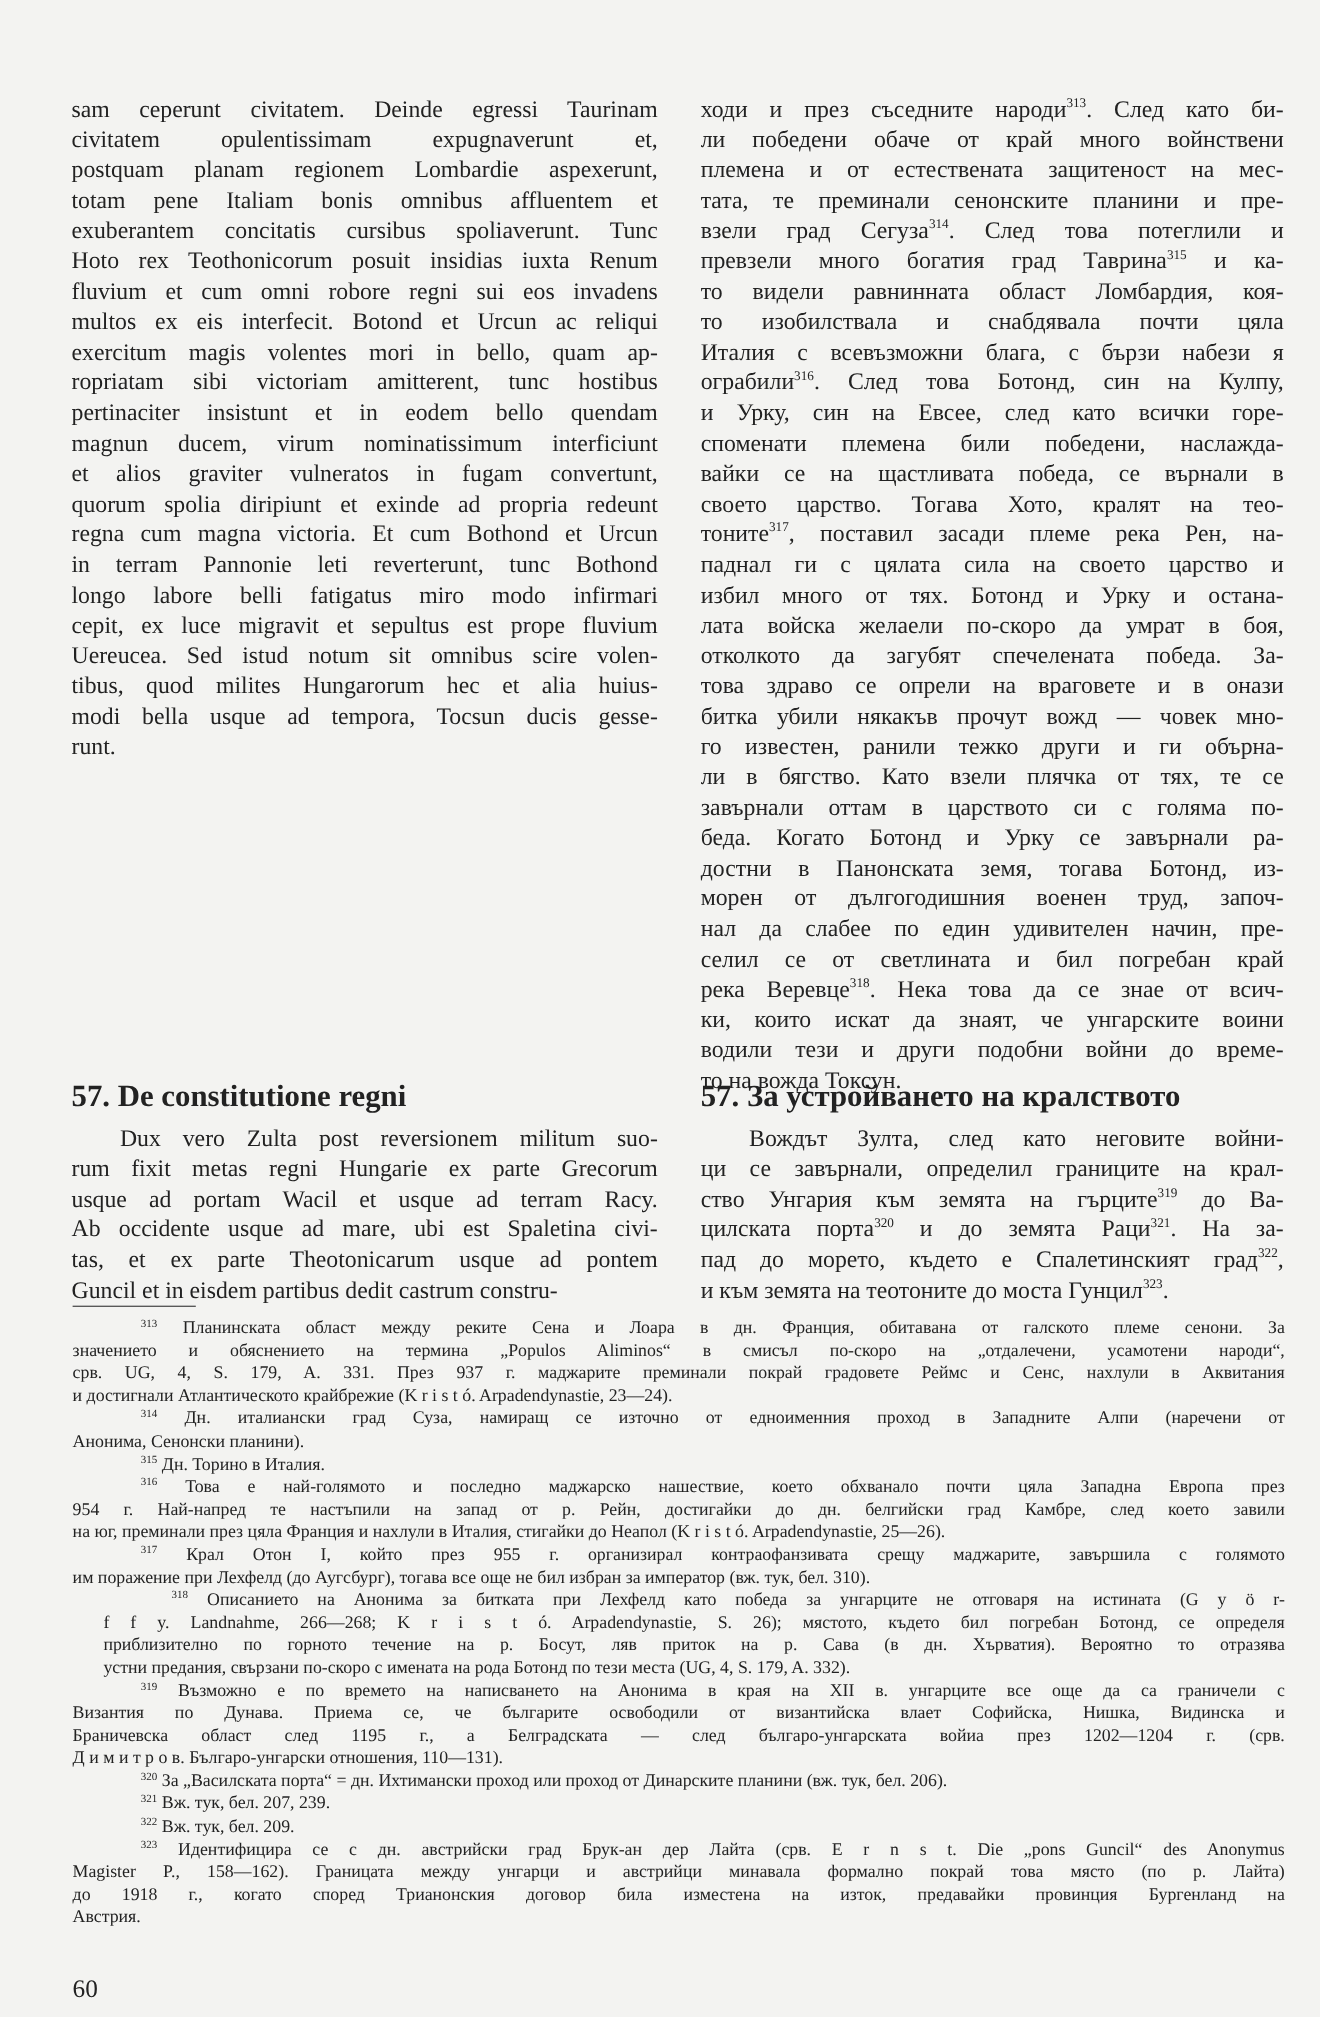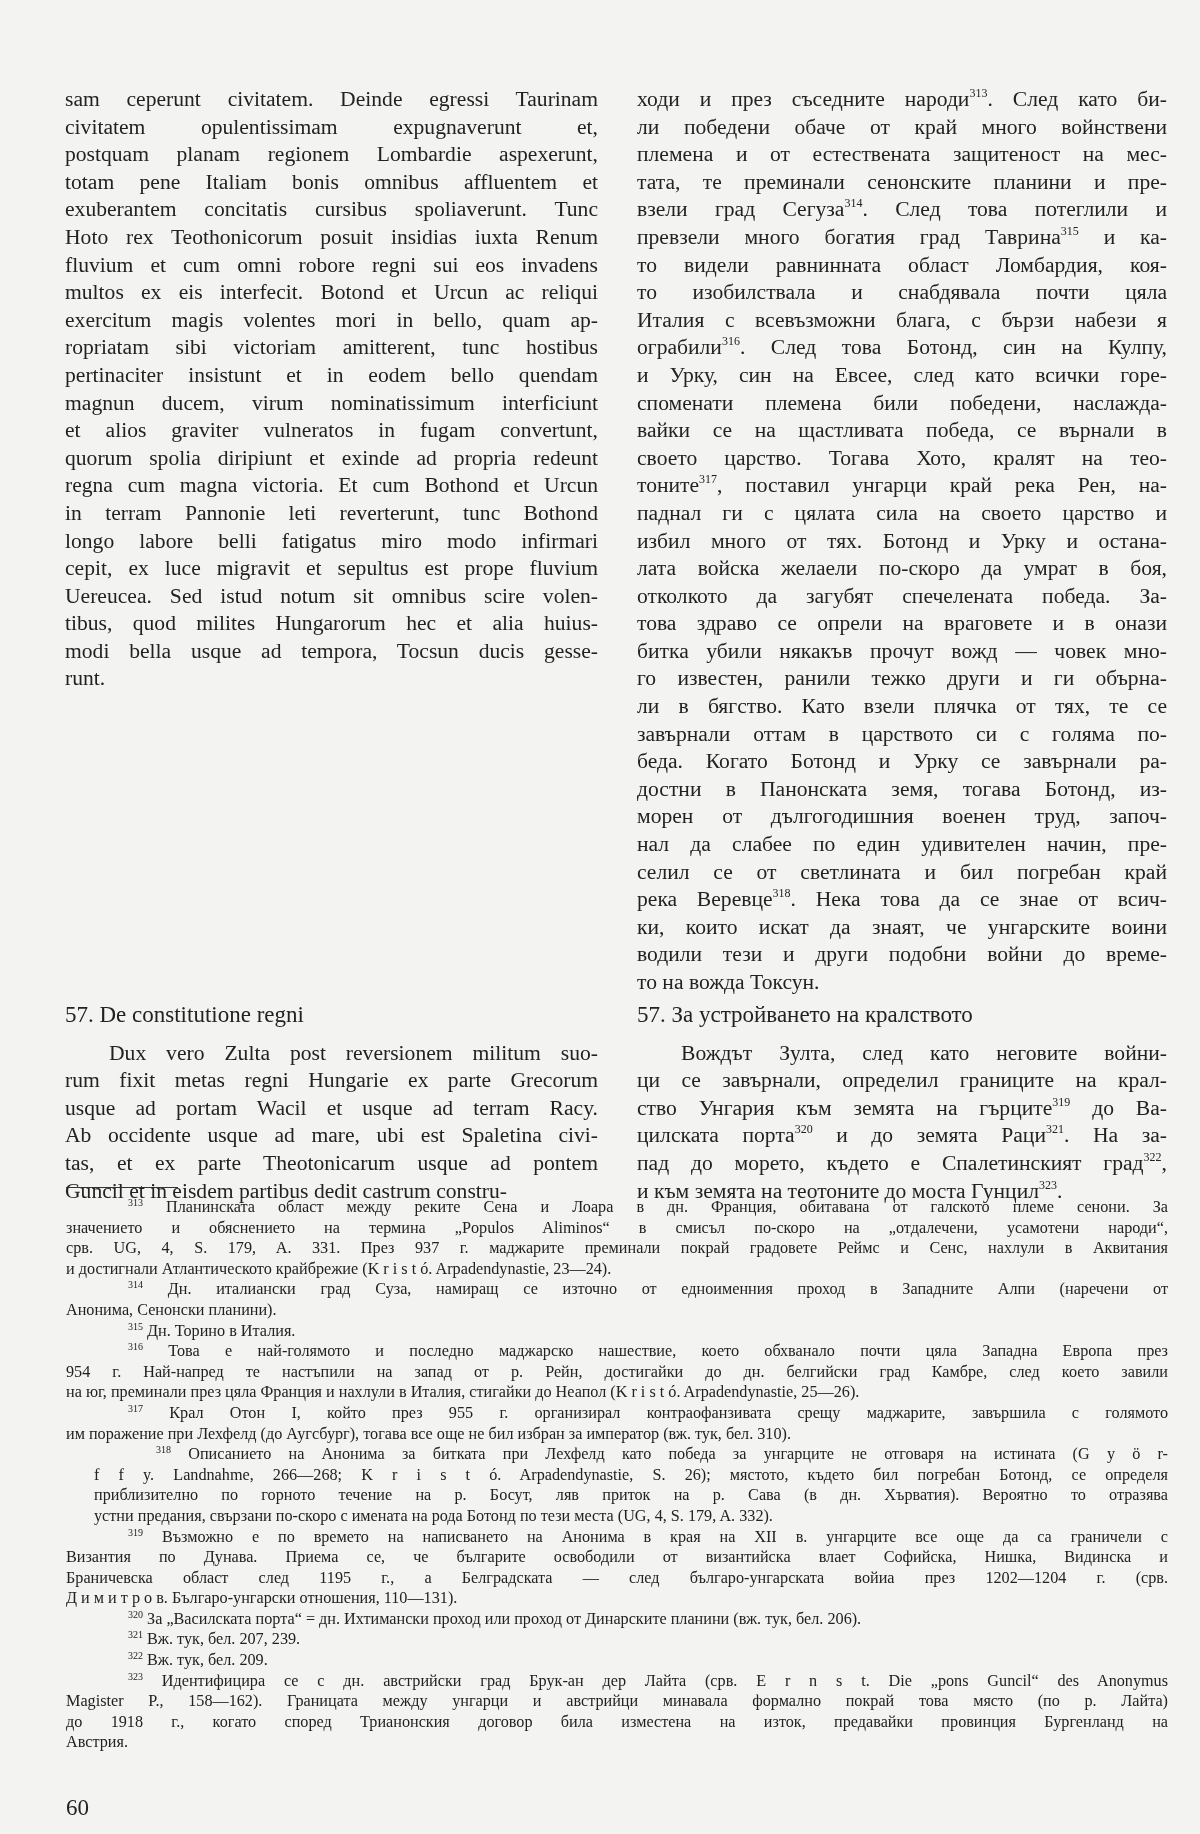--- a/index.html
+++ b/index.html
@@ -17,21 +17,21 @@
     line-height: 27.6px;
     text-align: justify;
     hyphens: manual;
   }
   .col.left { left: 65px; top: 86px; width: 533px; }
   .col.right { left: 637px; top: 86px; width: 530px; }
   .line { display: block; text-align: justify; text-align-last: justify; white-space: nowrap; overflow: visible; }
   .line.last { text-align-last: left; }
   .line.indent { padding-left: 44px; }
   sup { font-size: 12px; line-height: 0; vertical-align: 9px; }
-  .heading { font-weight: normal; font-size: 23px; margin-top: 18px; }
+  .heading { font-weight: bold; font-size: 28px; }
   .sec-left { position: absolute; left: 65px; top: 983px; width: 533px; font-size: 21.6px; line-height: 27.6px; }
   .sec-right { position: absolute; left: 637px; top: 983px; width: 530px; font-size: 21.6px; line-height: 27.6px; }
   .heading-line { display: block; margin-bottom: 11px; }
   .rule { position: absolute; left: 66px; top: 1187px; width: 112px; height: 1px; background: #333; }
   .notes {
     position: absolute; left: 66px; top: 1197px; width: 1102px;
     font-size: 16.2px; line-height: 20.6px;
   }
   .note-line { display: block; white-space: nowrap; text-align: justify; text-align-last: justify; }
   .note-line.last { text-align-last: left; }
@@ -76,21 +76,21 @@
       <span class="line"><span>взели град Сегуза</span><span><sup>314</sup></span><span>. След това потеглили и</span></span>
       <span class="line"><span>превзели много богатия град Таврина</span><span><sup>315</sup></span><span> и ка-</span></span>
       <span class="line"><span>то видели равнинната област Ломбардия, коя-</span></span>
       <span class="line"><span>то изобилствала и снабдявала почти цяла</span></span>
       <span class="line"><span>Италия с всевъзможни блага, с бързи набези я</span></span>
       <span class="line"><span>ограбили</span><span><sup>316</sup></span><span>. След това Ботонд, син на Кулпу,</span></span>
       <span class="line"><span>и Урку, син на Евсее, след като всички горе-</span></span>
       <span class="line"><span>споменати племена били победени, наслажда-</span></span>
       <span class="line"><span>вайки се на щастливата победа, се върнали в</span></span>
       <span class="line"><span>своето царство. Тогава Хото, кралят на тео-</span></span>
-      <span class="line"><span>тоните</span><span><sup>317</sup></span><span>, поставил унгарци край река Рен, на-</span></span>
+      <span class="line"><span>тоните</span><span><sup>317</sup></span><span>, поставил засади племе река Рен, на-</span></span>
       <span class="line"><span>паднал ги с цялата сила на своето царство и</span></span>
       <span class="line"><span>избил много от тях. Ботонд и Урку и остана-</span></span>
       <span class="line"><span>лата войска желаели по-скоро да умрат в боя,</span></span>
       <span class="line"><span>отколкото да загубят спечелената победа. За-</span></span>
       <span class="line"><span>това здраво се опрели на враговете и в онази</span></span>
       <span class="line"><span>битка убили някакъв прочут вожд — човек мно-</span></span>
       <span class="line"><span>го известен, ранили тежко други и ги обърна-</span></span>
       <span class="line"><span>ли в бягство. Като взели плячка от тях, те се</span></span>
       <span class="line"><span>завърнали оттам в царството си с голяма по-</span></span>
       <span class="line"><span>беда. Когато Ботонд и Урку се завърнали ра-</span></span>

